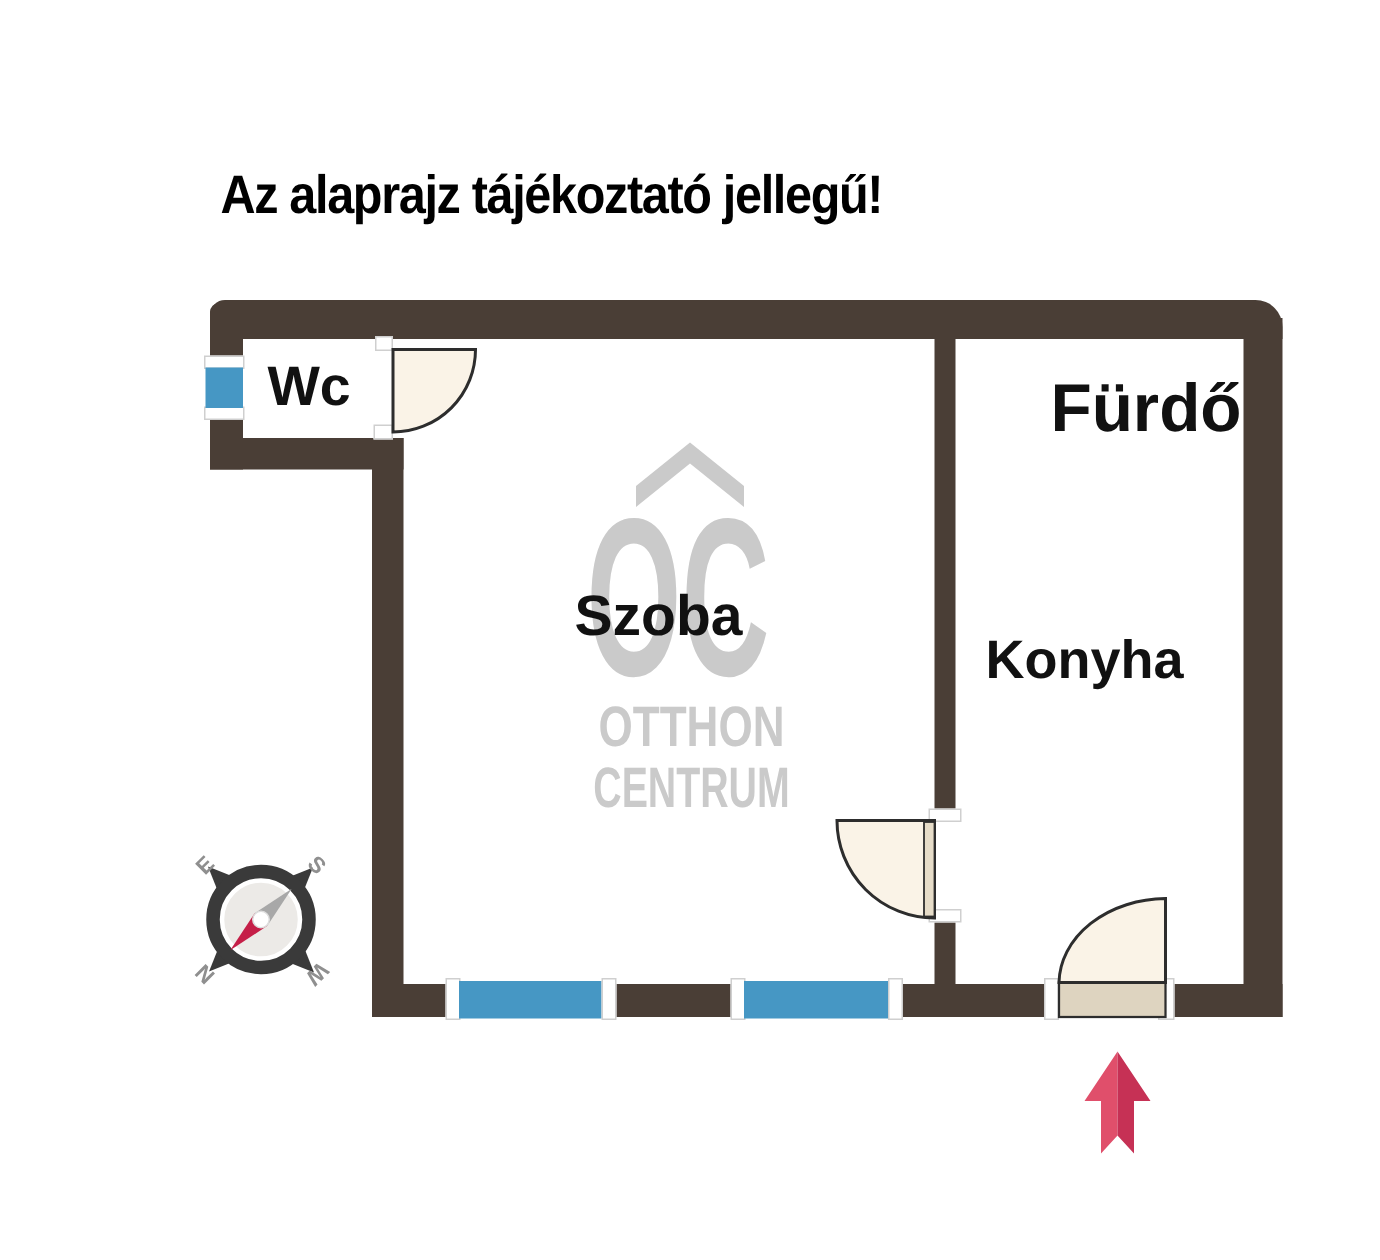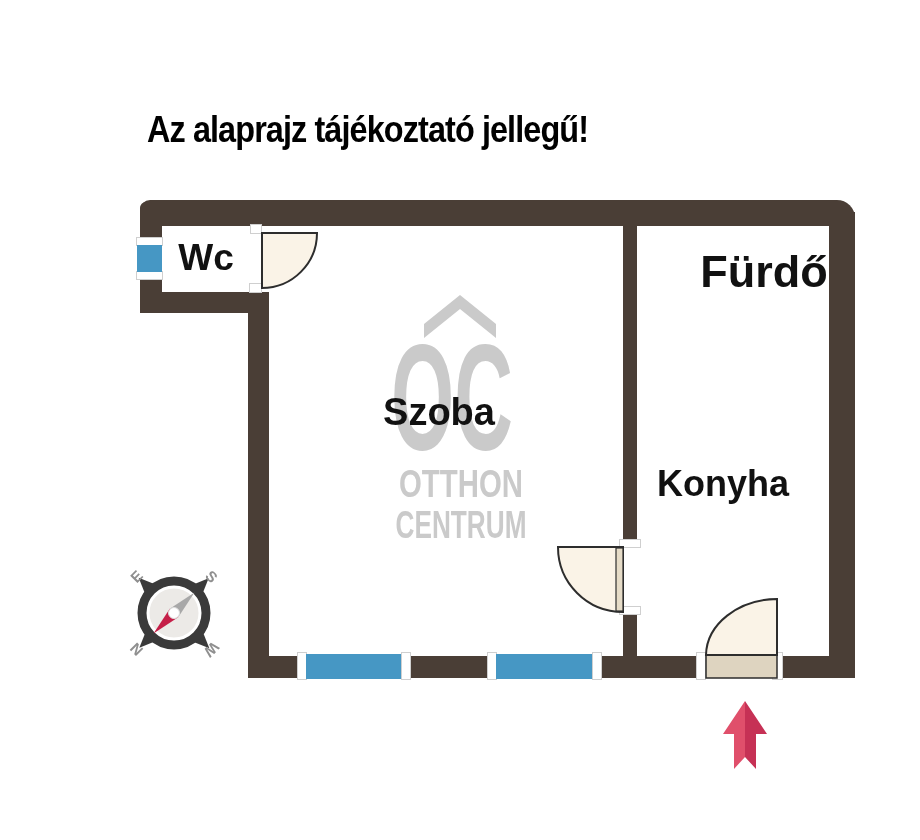--- a/index.html
+++ b/index.html
@@ -15,21 +15,21 @@
   .title{position:absolute;left:147px;top:109px;font-size:36px;font-weight:bold;color:#000;
          letter-spacing:-1px;transform:scaleX(.9);transform-origin:left top;white-space:nowrap;}
   .wall{position:absolute;background:var(--wall);}
   .cap{position:absolute;background:#ffffff;border:1px solid #cfcfcf;box-sizing:border-box;}
   .window{position:absolute;background:var(--window);}
   .room-label{position:absolute;transform:translate(-50%,-50%);font-weight:bold;
               color:var(--label);white-space:nowrap;}
   .lbl-wc{left:206px;top:258px;font-size:37px;}
   .lbl-szoba{left:439px;top:412px;font-size:38px;text-align:center;}
   .lbl-furdo{left:764px;top:272px;font-size:45px;}
-  .lbl-konyha{left:723px;top:440px;font-size:36px;margin-top:44px;}
+  .lbl-konyha{left:723px;top:440px;font-size:36px;}
   svg.overlay{position:absolute;left:0;top:0;z-index:3;}
   .walls,.fixtures{position:absolute;inset:0;z-index:1;}
   .fixtures{z-index:2;}
   .labels{position:absolute;inset:0;z-index:4;padding-left:20px;}
   .door{fill:var(--door);stroke:var(--door-outline);stroke-width:2;}
   .door-leaf{fill:#e6dcc8;stroke:var(--door-outline);stroke-width:1.2;}
   .door-panel{fill:var(--door-panel);stroke:var(--door-outline);stroke-width:1.5;}
   .wm{fill:var(--watermark);font-weight:bold;}
   .compass-dark{fill:var(--compass-dark);}
   .compass-letter{fill:var(--compass-letter);font-size:15px;font-weight:bold;}

